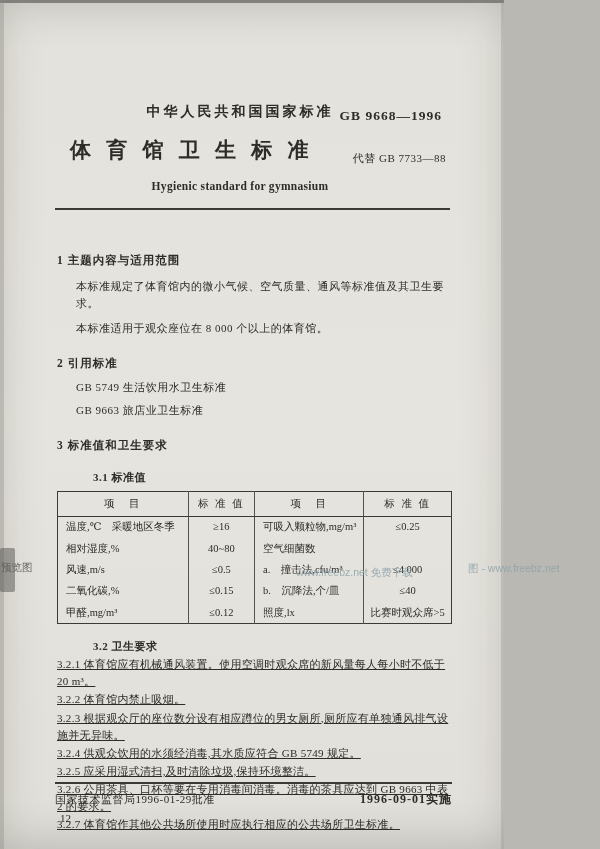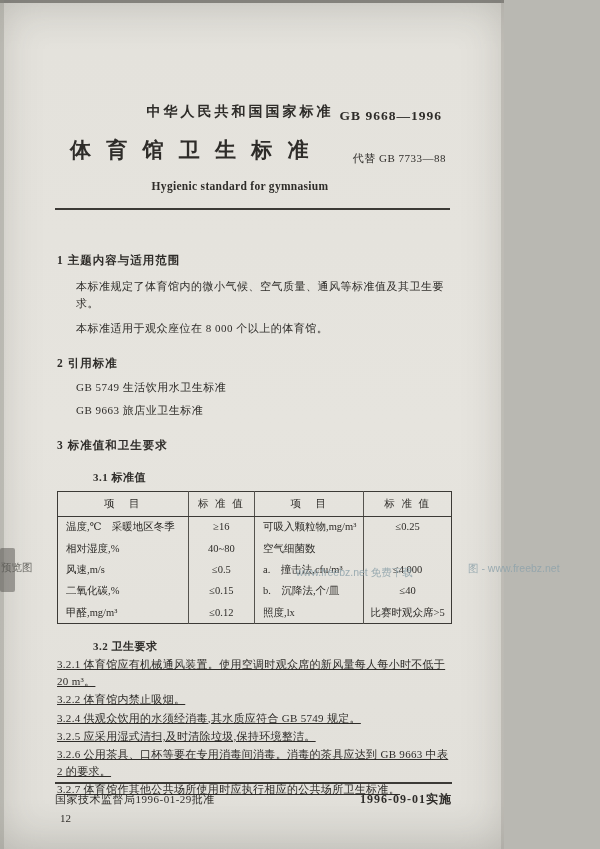--- a/index.html
+++ b/index.html
@@ -141,20 +141,21 @@
           <td class="val vline">≤0.12</td>
           <td class="item vline">照度,lx</td>
           <td class="val vline">比赛时观众席&gt;5</td>
         </tr>
       </tbody>
     </table>
 
     <div class="sub-heading">3.2  卫生要求</div>
     <div class="req-item">3.2.1  体育馆应有机械通风装置。使用空调时观众席的新风量每人每小时不低于 20 m³。</div>
     <div class="req-item">3.2.2  体育馆内禁止吸烟。</div>
+    <div class="req-item">3.2.3  根据观众厅的座位数分设有相应蹲位的男女厕所,厕所应有单独通风排气设施并无异味。</div>
     <div class="req-item">3.2.4  供观众饮用的水须经消毒,其水质应符合 GB 5749 规定。</div>
     <div class="req-item">3.2.5  应采用湿式清扫,及时清除垃圾,保持环境整洁。</div>
     <div class="req-item">3.2.6  公用茶具、口杯等要在专用消毒间消毒。消毒的茶具应达到 GB 9663 中表 2 的要求。</div>
     <div class="req-item">3.2.7  体育馆作其他公共场所使用时应执行相应的公共场所卫生标准。</div>
 
 
   </div>
 
   <div class="footer">
     <span class="approval">国家技术监督局1996-01-29批准</span>

